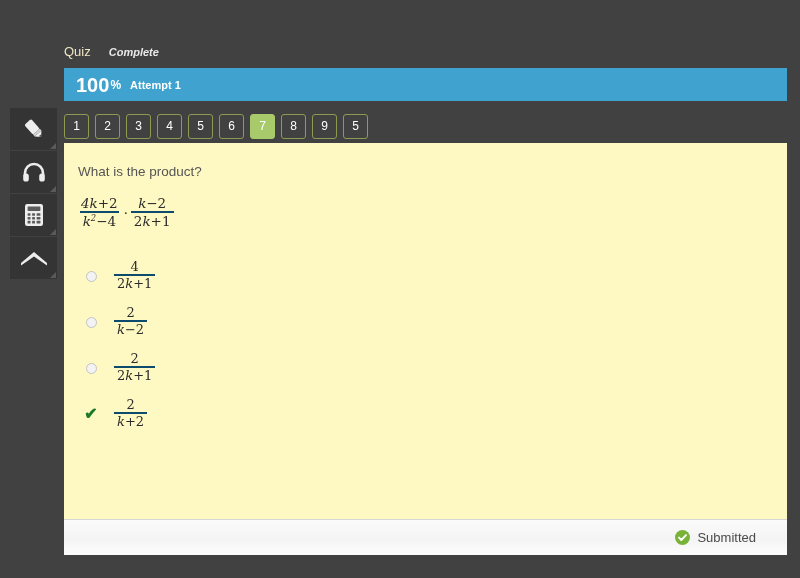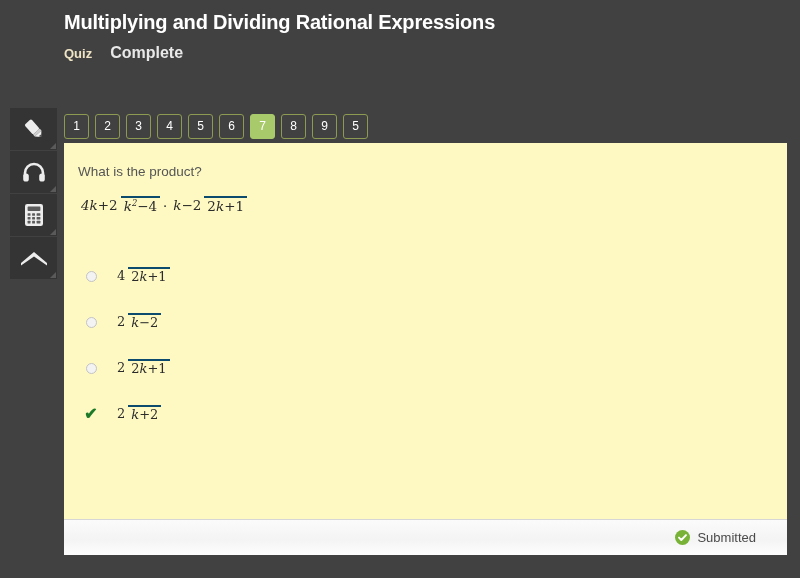--- a/index.html
+++ b/index.html
@@ -37,28 +37,29 @@
   .subtitle-row {
     position: absolute;
     left: 64px;
     top: 44px;
     display: flex;
     align-items: baseline;
     gap: 18px;
   }
   .subtitle-quiz {
     font-size: 13px;
-    font-weight: bold;
+    font-weight: normal;
     color: #efe4c4;
     text-align: center;
   }
   .subtitle-status {
-    font-size: 16px;
+    font-size: 11px;
     font-weight: bold;
     color: #e8e8e8;
+    font-style: italic;
   }
 
   
   .score-bar {
     position: absolute;
     left: 64px;
     top: 68px;
     width: 723px;
     height: 33px;
     background: #3fa2cf;
@@ -163,21 +164,21 @@
 
   
   .math {
     font-family: "DejaVu Serif", "Liberation Serif", serif;
     color: #2b2b2b;
     display: inline-flex;
     align-items: center;
   }
   .frac {
     display: inline-flex;
-    flex-direction: row;
+    flex-direction: column;
     align-items: center;
     vertical-align: middle;
   }
   .frac .num {
     padding: 0 3px 1px 3px;
     line-height: 1.05;
   }
   .frac .den {
     padding: 1px 3px 0 3px;
     border-top: 2px solid #0c4a6e;
@@ -276,27 +277,31 @@
   .submitted-label {
     font-size: 13px;
     color: #4a4a4a;
   }
 </style>
 </head>
 <body>
 
 <div class="app">
 
-  <div class="page-title">Multiplying and Dividing Rational Expressions</div>
 
   <div class="subtitle-row">
     <span class="subtitle-quiz">Quiz</span>
     <span class="subtitle-status">Complete</span>
   </div>
 
+  <div class="score-bar">
+    <span class="score-value">100</span>
+    <span class="score-percent">%</span>
+    <span class="score-attempt">Attempt 1</span>
+  </div>
 
   <div class="qnav">
     <button class="qnav-btn">1</button>
     <button class="qnav-btn">2</button>
     <button class="qnav-btn">3</button>
     <button class="qnav-btn">4</button>
     <button class="qnav-btn">5</button>
     <button class="qnav-btn">6</button>
     <button class="qnav-btn active">7</button>
     <button class="qnav-btn">8</button>

